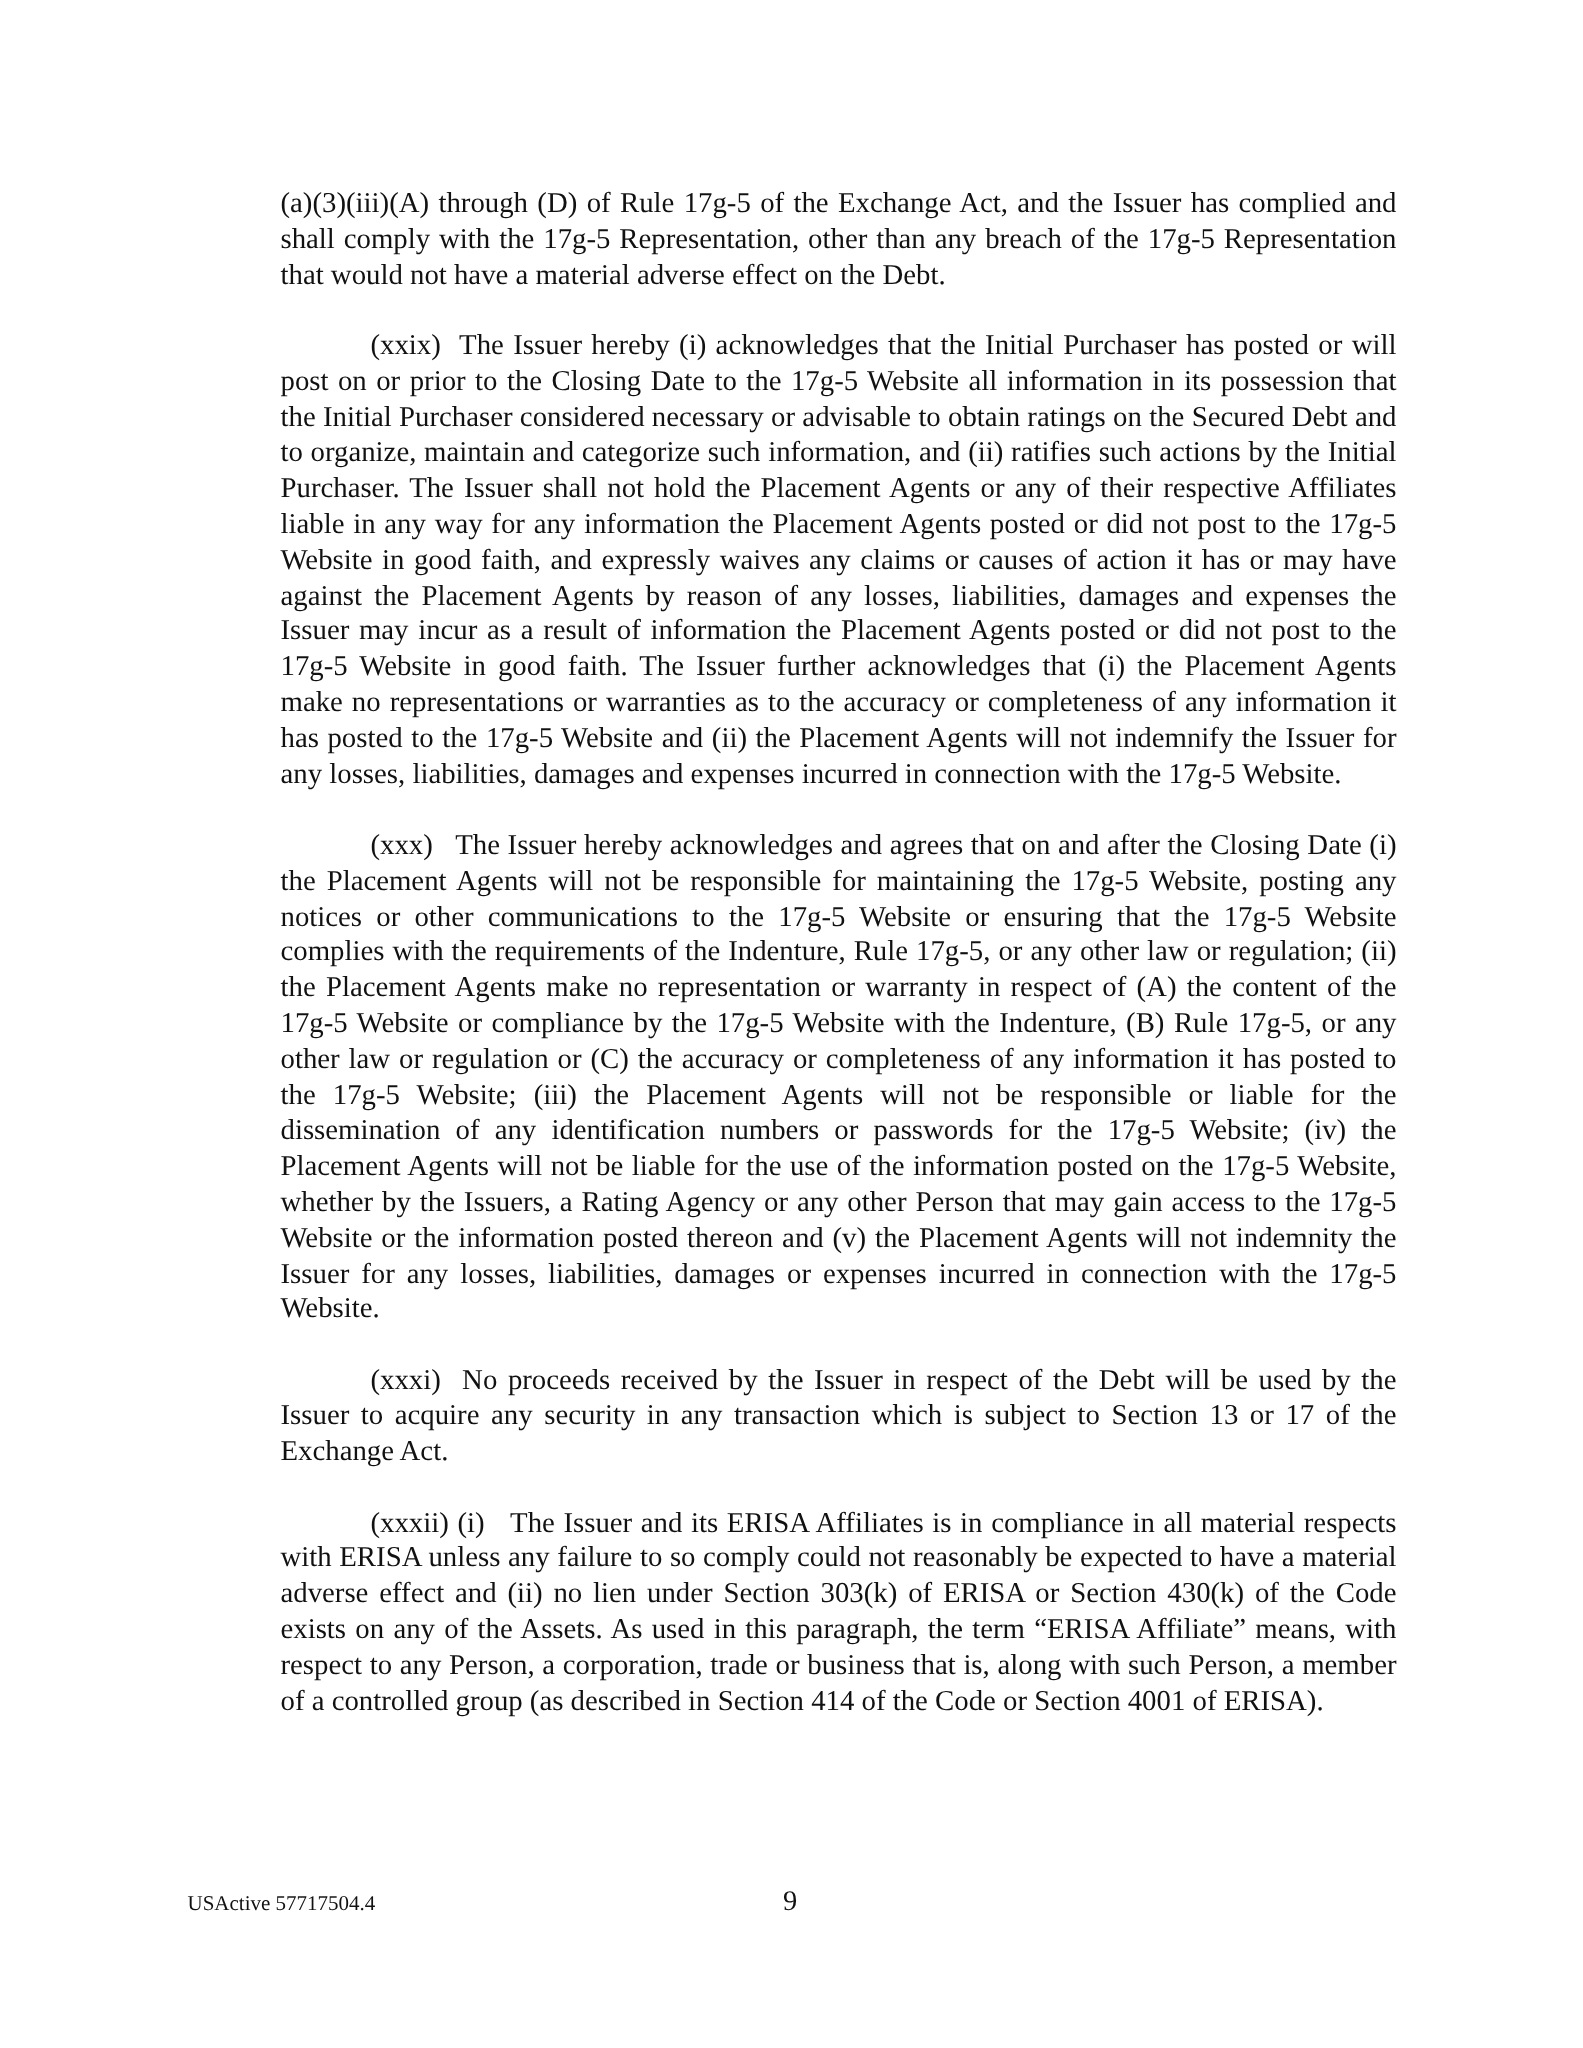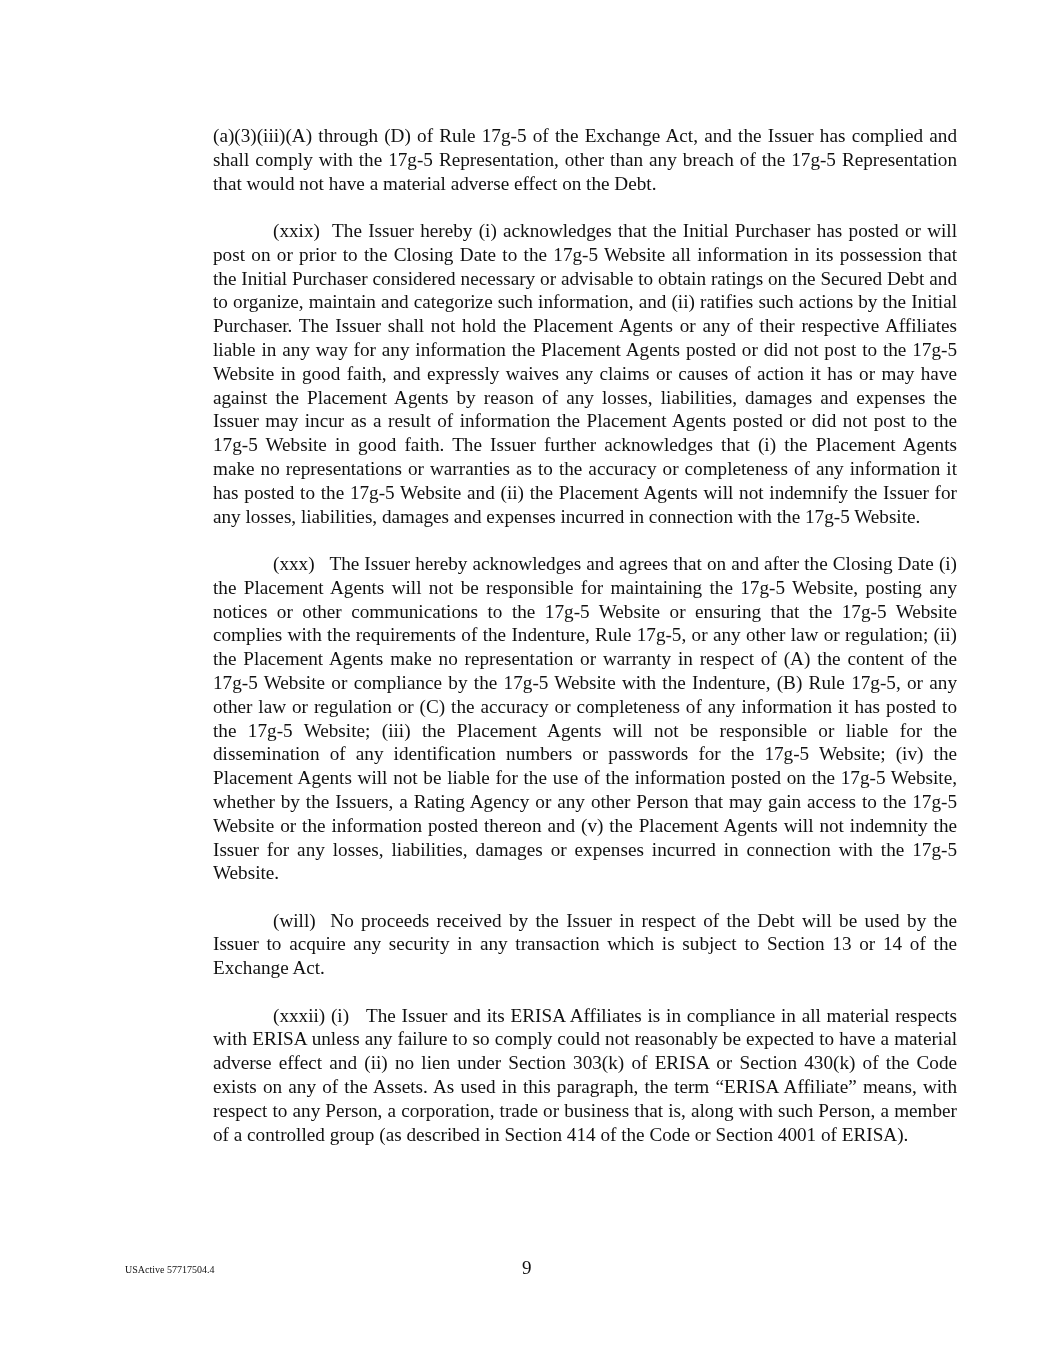--- a/index.html
+++ b/index.html
@@ -11,53 +11,52 @@
       color: #111111;
       font-family: "Liberation Serif", "DejaVu Serif", serif;
     }
     .page-body {
       position: absolute;
       left: 187px;
       top: 124px;
       width: 744px;
       font-size: 19.2px;
       line-height: 23.8px;
-      margin-left: 26px;
     }
     .para {
       margin: 0 0 23.6px 0;
       text-align: justify;
       text-align-last: left;
     }
     .indent { text-indent: 60px; }
     .u { text-underline-offset: 2px; }
     .footer-id {
       position: absolute;
       left: 125px;
       top: 1262px;
-      font-size: 10px;
+      font-size: 14px;
       line-height: 16px;
     }
     .page-number {
       position: absolute;
       left: 522px;
       top: 1257px;
       font-size: 19px;
       line-height: 22px;
     }
   </style>
 </head>
 <body>
 
 <div class="page-body">
   <p class="para"><span>(a)(3)(iii)(A) through (D) of Rule 17g-5 of the Exchange Act, and the Issuer has complied and shall comply with the 17g-5 Representation, other than any breach of the 17g-5 Representation that would not have a material adverse effect on the Debt.</span></p>
 
   <p class="para indent"><span>(xxix)</span>&nbsp; <span>The Issuer hereby (i) acknowledges that the Initial Purchaser has posted or will post on or prior to the Closing Date to the 17g-5 Website all information in its possession that the Initial Purchaser considered necessary or advisable to obtain ratings on the Secured Debt and to organize, maintain and categorize such information, and (ii) ratifies such actions by the Initial Purchaser.  The Issuer shall not hold the Placement Agents or any of their respective Affiliates liable in any way for any information the Placement Agents posted or did not post to the 17g-5 Website in good faith, and expressly waives any claims or causes of action it has or may have against the Placement Agents by reason of any losses, liabilities, damages and expenses the Issuer may incur as a result of information the Placement Agents posted or did not post to the 17g-5 Website in good faith.  The Issuer further acknowledges that (i) the Placement Agents make no representations or warranties as to the accuracy or completeness of any information it has posted to the 17g-5 Website and (ii) the Placement Agents will not indemnify the Issuer for any losses, liabilities, damages and expenses incurred in connection with the 17g-5 Website.</span></p>
 
   <p class="para indent"><span>(xxx)</span>&nbsp;&nbsp; <span>The Issuer hereby acknowledges and agrees that on and after the Closing Date (i) the Placement Agents will not be responsible for maintaining the 17g-5 Website, posting any notices or other communications to the 17g-5 Website or ensuring that the 17g-5 Website complies with the requirements of the Indenture, Rule 17g-5, or any other law or regulation; (ii) the Placement Agents make no representation or warranty in respect of (A) the content of the 17g-5 Website or compliance by the 17g-5 Website with the Indenture, (B) Rule 17g-5, or any other law or regulation or (C) the accuracy or completeness of any information it has posted to the 17g-5 Website; (iii) the Placement Agents will not be responsible or liable for the dissemination of any identification numbers or passwords for the 17g-5 Website; (iv) the Placement Agents will not be liable for the use of the information posted on the 17g-5 Website, whether by the Issuers, a Rating Agency or any other Person that may gain access to the 17g-5 Website or the information posted thereon and (v) the Placement Agents will not indemnity the Issuer for any losses, liabilities, damages or expenses incurred in connection with the 17g-5 Website.</span></p>
 
-  <p class="para indent"><span>(will)</span>&nbsp; <span>No proceeds received by the Issuer in respect of the Debt will be used by the Issuer to acquire any security in any transaction which is subject to Section 13 or 14 of the Exchange Act.</span></p>
+  <p class="para indent"><span>(xxxi)</span>&nbsp; <span>No proceeds received by the Issuer in respect of the Debt will be used by the Issuer to acquire any security in any transaction which is subject to Section 13 or 17 of the Exchange Act.</span></p>
 
   <p class="para indent"><span>(xxxii) (i)</span>&nbsp;&nbsp; <span>The Issuer and its ERISA Affiliates is in compliance in all material respects with ERISA unless any failure to so comply could not reasonably be expected to have a material adverse effect and (ii) no lien under Section 303(k) of ERISA or Section 430(k) of the Code exists on any of the Assets.  As used in this paragraph, the term “</span><span class="u">ERISA Affiliate</span><span>” means, with respect to any Person, a corporation, trade or business that is, along with such Person, a member of a controlled group (as described in Section 414 of the Code or Section 4001 of ERISA).</span></p>
 </div>
 
 <div class="footer-id">USActive 57717504.4</div>
 <div class="page-number">9</div>
 
 </body></html>

